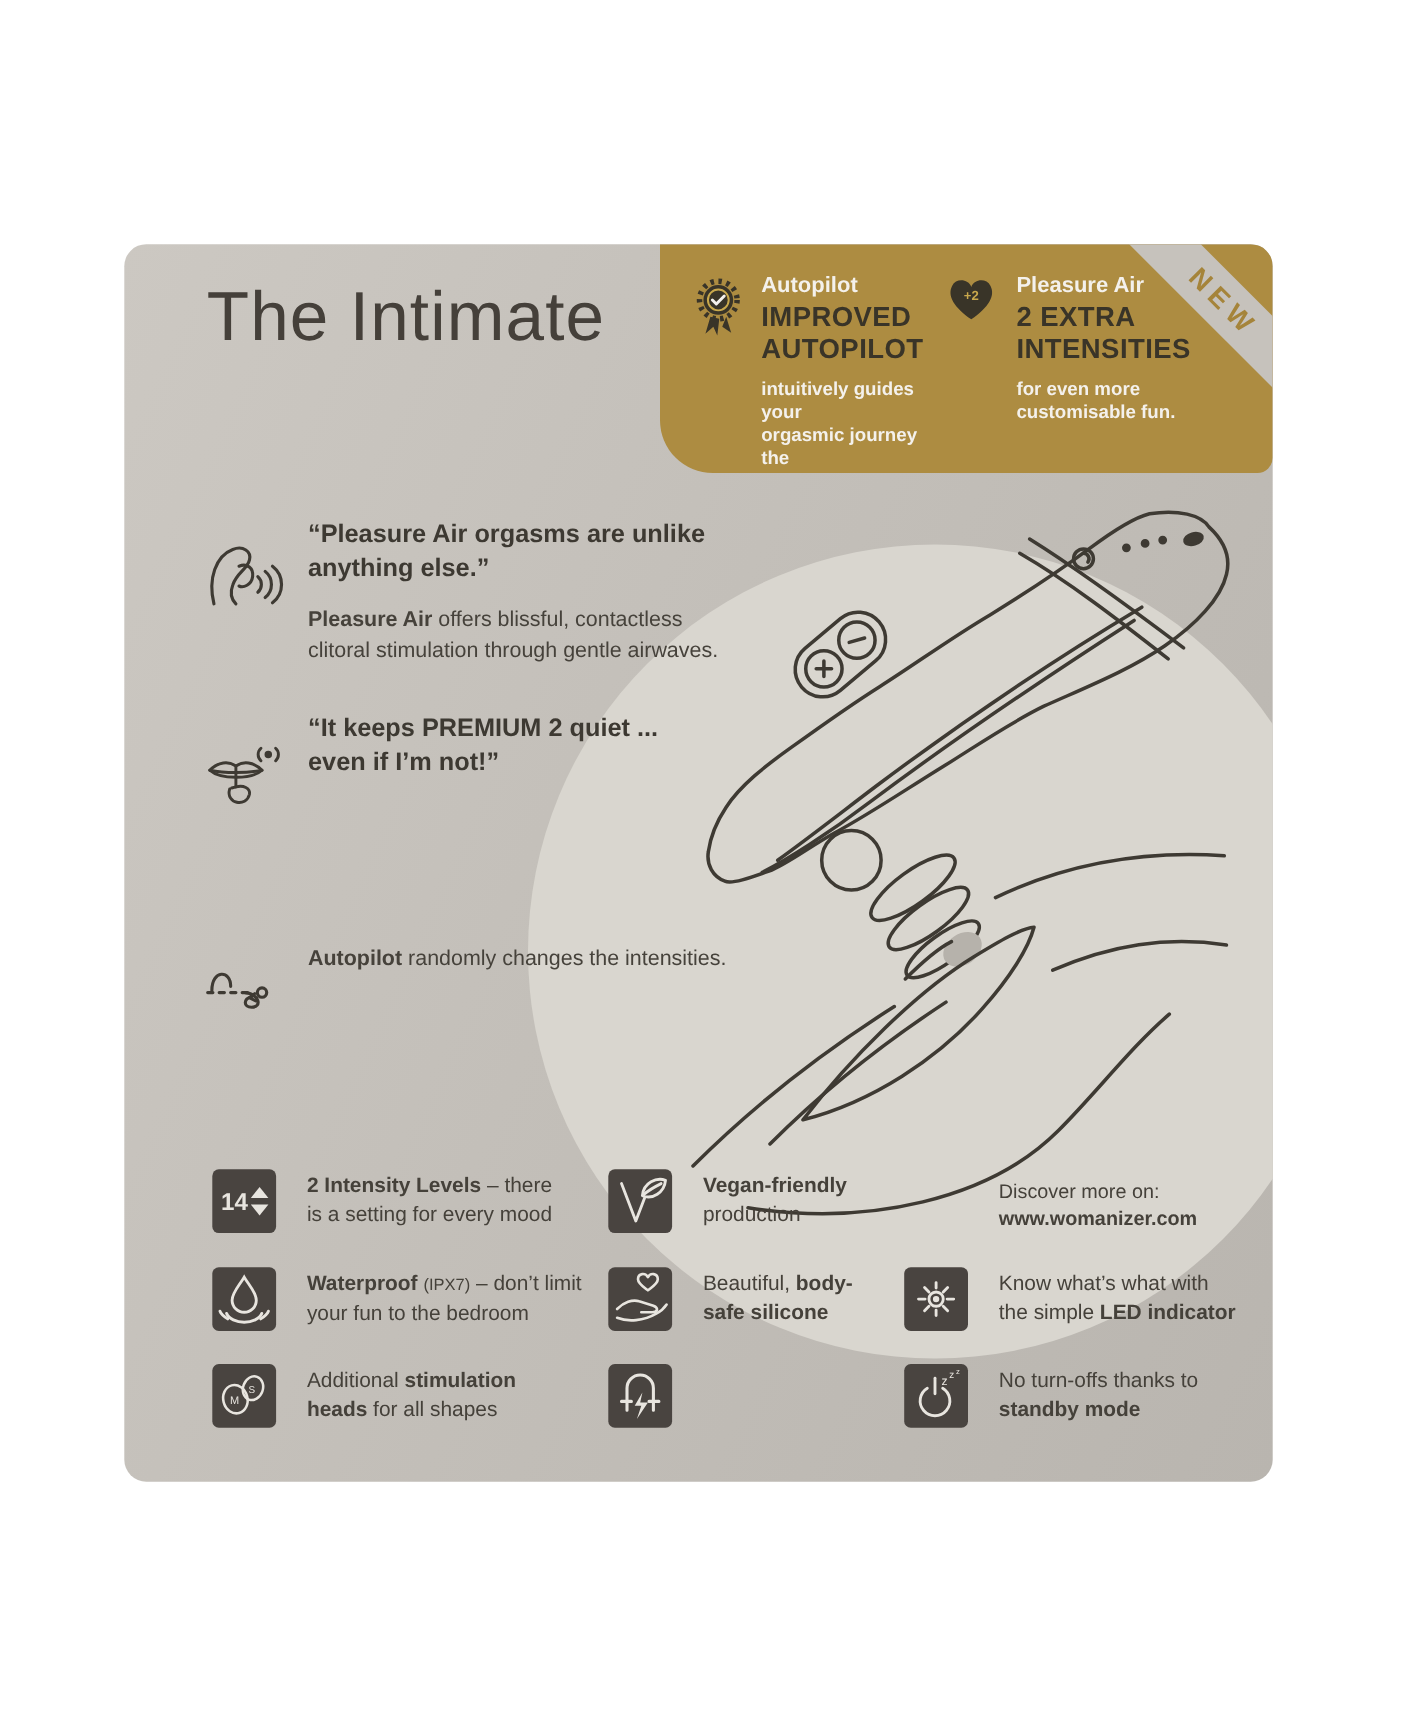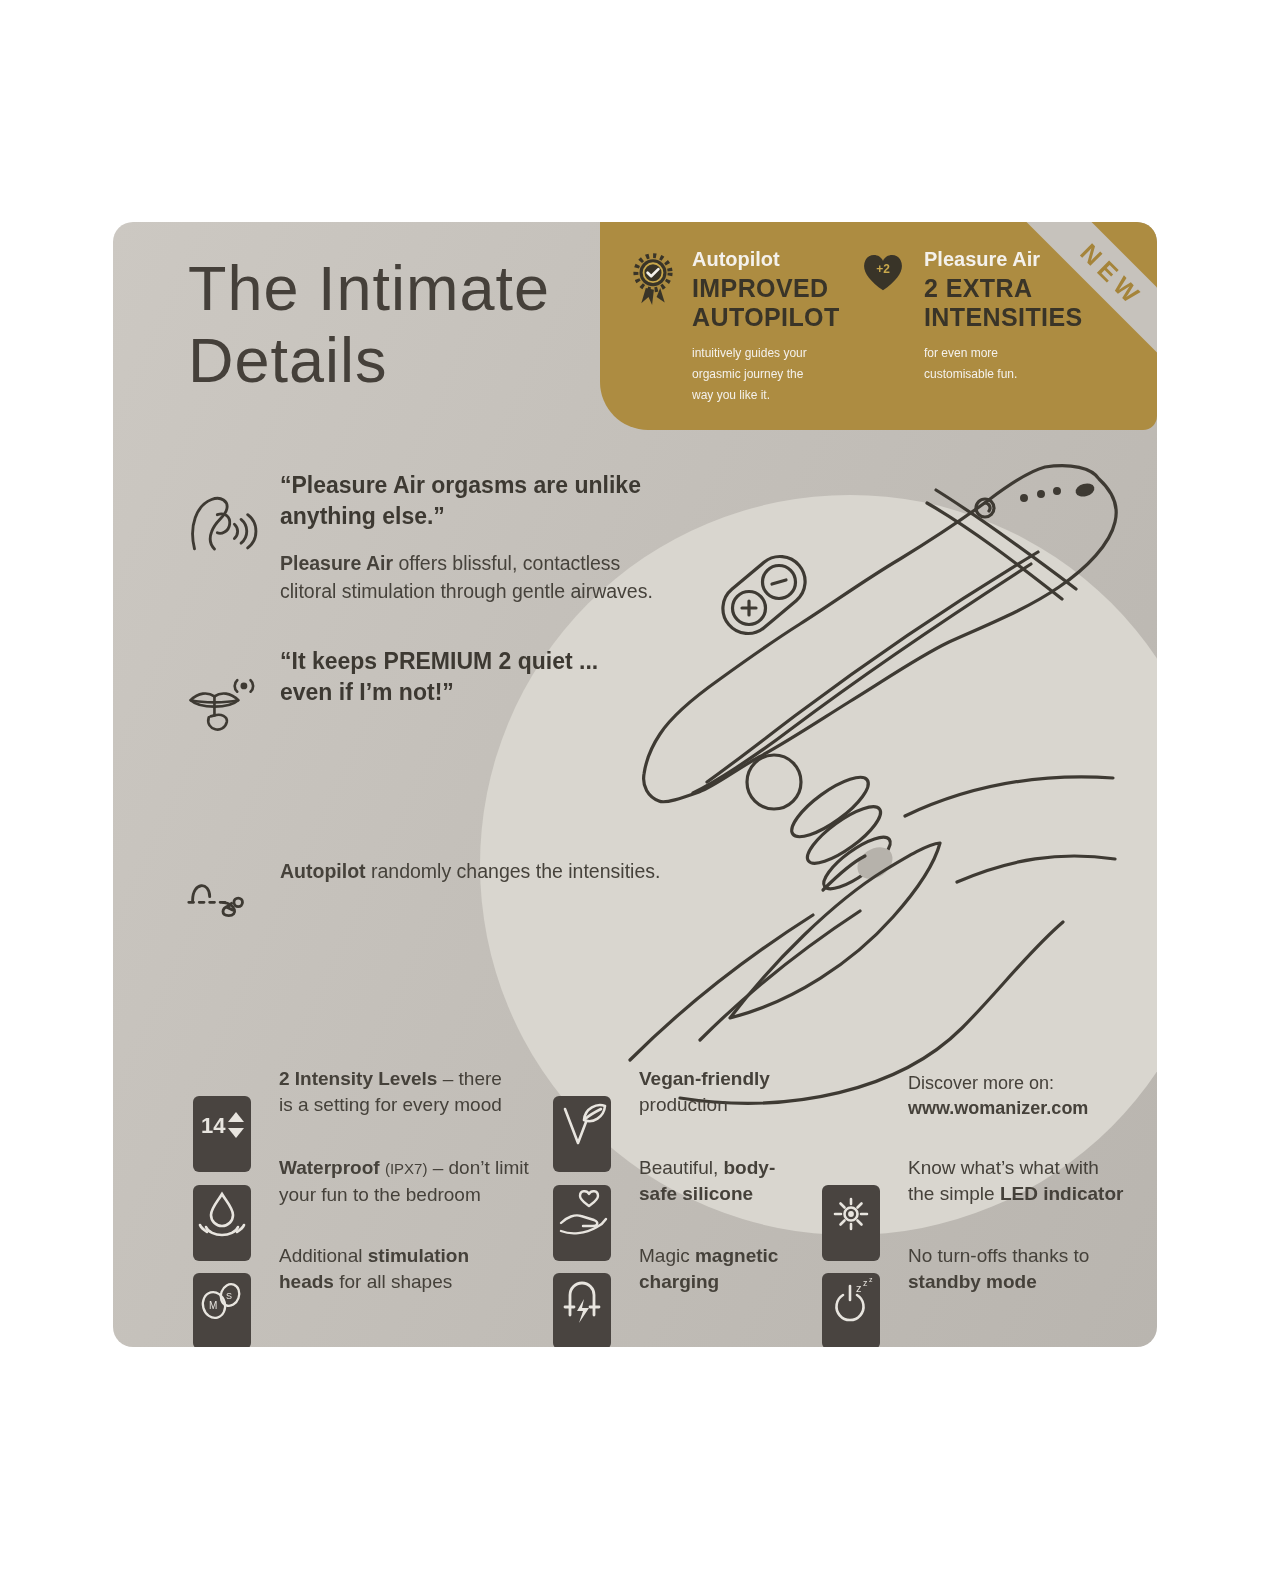--- a/index.html
+++ b/index.html
@@ -30,35 +30,35 @@
     position:absolute;top:30px;right:-120px;width:330px;height:46px;background:#c6c2bc;
     transform:rotate(45deg);display:flex;align-items:center;justify-content:center;
     color:#a5843a;font-weight:700;font-size:25px;letter-spacing:6px;z-index:1;
   }
   .banner-item{position:absolute;top:26px;display:flex;gap:12px;z-index:2}
   .bi-0{left:26px;width:236px}
   .bi-1{left:258px;width:240px}
   .banner-icon{flex:0 0 auto;width:54px}
   .kicker{color:#f4f1ec;font-weight:700;font-size:20px;margin-bottom:3px}
   .bheading{color:#393428;font-weight:700;font-size:25px;line-height:29px;letter-spacing:.4px}
-  .bbody{color:#f4f1ec;font-weight:400;font-size:12px;line-height:21px;margin-top:11px}
+  .bbody{color:#f4f1ec;font-weight:700;font-size:17px;line-height:21px;margin-top:11px}
   
   .quote{position:absolute;left:72px;width:540px;z-index:3}
   .q1{top:248px}.q2{top:424px}.q3{top:618px}
   .qicon{position:absolute;left:0;top:20px;width:76px}
   .qtext{margin-left:95px}
   .qheading{margin:0;font-size:23px;line-height:31px;font-weight:700;color:#3d3932}
   .qbody{margin:17px 0 0 0;font-size:19.5px;line-height:28px;color:#46423b}
   
   .feature{position:absolute;display:flex;gap:28px;z-index:3}
   .fc1{left:80px}.fc2{left:440px}.fc3{left:709px}.fc3t{left:795px}
   .fr1{top:841px}.fr2{top:930px}.fr3{top:1018px}
   .ficon{
-    width:58px;height:76px;flex:0 0 auto;background:#494440;border-radius:6px;
-    display:flex;align-items:flex-start;justify-content:center;margin-top:33px;
+    width:58px;height:58px;flex:0 0 auto;background:#494440;border-radius:6px;
+    display:flex;align-items:flex-end;justify-content:center;
   }
   .ftext{font-size:19px;line-height:26px;color:#45413a;padding-top:3px;white-space:nowrap}
   .discover .ftext{font-size:18px;line-height:24.5px;padding-top:8px}
   .b{font-weight:700}
   .small{font-size:15px}
 </style>
 </head>
 <body>
 
 <div class="box">
@@ -100,21 +100,21 @@
       <path d="M517 838 C577 778 637 733 700 693"></path>
       <path d="M587 818 C640 765 695 723 747 689"></path>
 
       <ellipse cx="762" cy="641" rx="19" ry="14" transform="rotate(-35 762 641)" fill="#b6b2ab" stroke="none"></ellipse>
       <path d="M827 621 C815 622 795 634 772 648 C720 680 660 740 617 796 C680 780 740 740 780 695 C805 667 822 640 827 621 Z"></path>
       <path d="M710 668 C725 653 740 640 752 634"></path>
       <path d="M567 876 C677 893 787 868 849 806 C885 770 915 730 950 700"></path>
     </g>
   </svg>
 
-  <h1 class="title"><span>The Intimate</span><br><span>Details</span></h1>
+  <h1 class="title"><span>The Intimate</span><br></h1>
 
   <div class="gold-panel">
     <div class="ribbon">
       <span>NEW</span>
     </div>
     <div id="banner-items">
         <div class="banner-item bi-0">
           <div class="banner-icon"><svg width="54" height="62" viewBox="0 0 60 66">
               <circle cx="30" cy="26" r="15" fill="#393428"></circle>
               <circle cx="30" cy="26" r="19" fill="none" stroke="#393428" stroke-width="5.5" stroke-dasharray="3.5 4.6"></circle>
@@ -238,21 +238,20 @@
         <div class="ftext"><span>Beautiful, </span><span class="b">body-</span><br><span class="b">safe silicone</span></div>
       </div>
       <div class="feature fc2 fr3">
         <div class="ficon">
           <svg width="58" height="58" viewBox="0 0 58 58" fill="none" stroke="#e8e5df" stroke-width="2.8" stroke-linecap="round">
             <path d="M17 42 L17 22 a12 12 0 0 1 24 0 L41 42"></path>
             <path d="M12 34 h9 M37 34 h9"></path>
             <path d="M31 26 L24 38 h6 L26 50 L36 35 h-7 Z" fill="#e8e5df" stroke="none"></path>
           </svg>
         </div>
-        <div class="ftext"><span>Magic </span><span class="b">magnetic</span><br><span class="b">charging</span></div>
       </div>
       <div class="feature fc3t fr1 discover">
         <div class="ftext"><span>Discover more on:</span><br><span class="b">www.womanizer.com</span></div>
       </div>
       <div class="feature fc3 fr2">
         <div class="ficon">
           <svg width="58" height="58" viewBox="0 0 58 58" fill="none" stroke="#e8e5df" stroke-width="2.6" stroke-linecap="round">
             <circle cx="29" cy="29" r="6.5"></circle>
             <circle cx="29" cy="29" r="1.6" fill="#e8e5df"></circle>
             <path d="M29 14 v5 M29 39 v5 M13 29 h6 M39 29 h6 M18.5 18.5 l4 4 M35.5 35.5 l4 4 M39.5 18.5 l-4 4 M22.5 35.5 l-4 4"></path>

